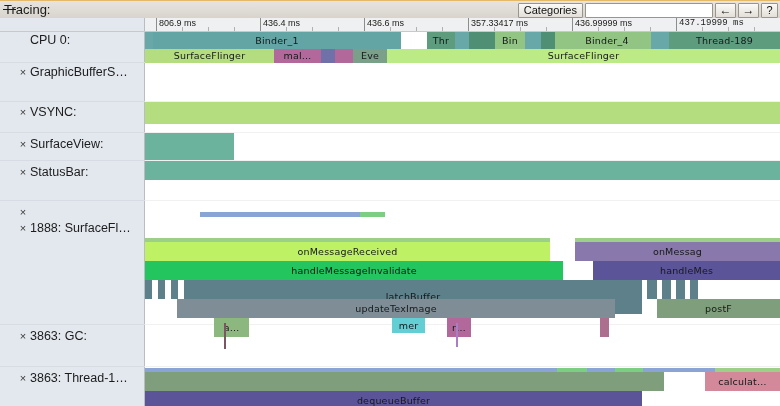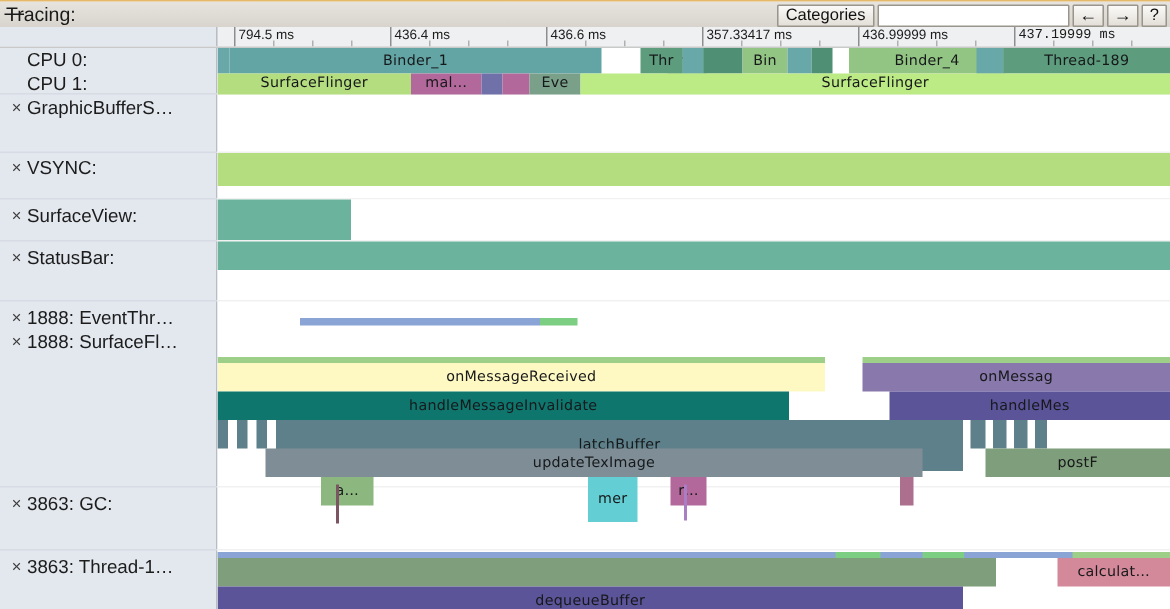--- a/index.html
+++ b/index.html
@@ -70,21 +70,21 @@
   .tick.minor{border-left:1px solid #b0b0b0;height:4px;top:9px;}
 
   
   .sidebar{
     position:absolute;left:0;top:32px;width:145px;height:374px;
     background:#e3e7ee;
     border-right:1px solid #b9bcc2;
     box-sizing:border-box;
   }
   .side-row{
-    position:absolute;left:4px;width:168px;
+    position:absolute;left:16px;width:168px;
     display:flex;align-items:flex-end;
     box-sizing:border-box;
   }
   .side-x{
     width:14px;flex:0 0 14px;text-align:center;
     font-size:11px;color:#3b3b3b;line-height:13px;cursor:pointer;
   }
   .side-label{
     font-size:12.5px;color:#1c1c1c;line-height:13px;
     white-space:nowrap;overflow:hidden;
@@ -126,21 +126,21 @@
       <input class="srch" value="" placeholder="" style="">
       <div class="btn arrowbtn">←</div>
       <div class="btn arrowbtn">→</div>
       <div class="btn qbtn">?</div>
     </div>
   </div>
 
   <div class="ruler">
     <div class="ruler-left"></div>
     <div id="ruler-ticks">
-        <div class="tick" style="left: 156px;">794.5 ms</div>
+        <div class="tick" style="left: 156px;">806.9 ms</div>
         <div class="tick" style="left: 260px;">436.4 ms</div>
         <div class="tick" style="left: 364px;">436.6 ms</div>
         <div class="tick" style="left: 468px;">357.33417 ms</div>
         <div class="tick" style="left: 572px;">436.99999 ms</div>
         <div class="tick" style="left: 676px; font-family: Liberation Mono, monospace;">437.19999 ms</div>
         <div class="tick minor" style="left: 182px;"></div>
         <div class="tick minor" style="left: 208px;"></div>
         <div class="tick minor" style="left: 234px;"></div>
         <div class="tick minor" style="left: 286px;"></div>
         <div class="tick minor" style="left: 312px;"></div>
@@ -157,42 +157,38 @@
         <div class="tick minor" style="left: 702px;"></div>
         <div class="tick minor" style="left: 728px;"></div>
         <div class="tick minor" style="left: 754px;"></div>
       </div>
   </div>
 
   <div class="sidebar" id="sidebar">
       <div class="side-row" style="top: 2px;">
         <div class="side-label noindent">CPU 0:</div>
       </div>
-      <div class="side-row" style="top: 18px;">
-        <div class="side-label noindent">CPU 1:</div>
-      </div>
       <div class="side-row" style="top: 34px;">
         <div class="side-x">×</div>
         <div class="side-label">GraphicBufferS…</div>
       </div>
       <div class="side-row" style="top: 74px;">
         <div class="side-x">×</div>
         <div class="side-label">VSYNC:</div>
       </div>
       <div class="side-row" style="top: 106px;">
         <div class="side-x">×</div>
         <div class="side-label">SurfaceView:</div>
       </div>
       <div class="side-row" style="top: 134px;">
         <div class="side-x">×</div>
         <div class="side-label">StatusBar:</div>
       </div>
       <div class="side-row" style="top: 174px;">
         <div class="side-x">×</div>
-        <div class="side-label">1888: EventThr…</div>
       </div>
       <div class="side-row" style="top: 190px;">
         <div class="side-x">×</div>
         <div class="side-label">1888: SurfaceFl…</div>
       </div>
       <div class="side-row" style="top: 298px;">
         <div class="side-x">×</div>
         <div class="side-label">3863: GC:</div>
       </div>
       <div class="side-row" style="top: 340px;">
@@ -218,53 +214,53 @@
       <div class="sep" style="top: 334px;"></div>
       <div class="slice" style="left: 0px; top: 0px; width: 8px; height: 17px; background: rgb(105, 168, 168);"></div>
       <div class="slice" style="left: 8px; top: 0px; width: 248px; height: 17px; background: rgb(99, 165, 165);">Binder_1</div>
       <div class="slice" style="left: 256px; top: 0px; width: 26px; height: 17px; background: rgb(143, 189, 143); margin-left: 44px;">mal</div>
       <div class="slice" style="left: 282px; top: 0px; width: 28px; height: 17px; background: rgb(93, 156, 125);">Thr</div>
       <div class="slice" style="left: 310px; top: 0px; width: 14px; height: 17px; background: rgb(105, 168, 168);"></div>
       <div class="slice" style="left: 324px; top: 0px; width: 26px; height: 17px; background: rgb(79, 143, 115);"></div>
       <div class="slice" style="left: 350px; top: 0px; width: 30px; height: 17px; background: rgb(146, 196, 131);">Bin</div>
       <div class="slice" style="left: 380px; top: 0px; width: 16px; height: 17px; background: rgb(105, 168, 168);"></div>
       <div class="slice" style="left: 396px; top: 0px; width: 14px; height: 17px; background: rgb(79, 143, 115);"></div>
-      <div class="slice" style="left: 410px; top: 0px; width: 104px; height: 17px; background: rgb(146, 196, 131); margin-left: 11px;">Binder_4</div>
+      <div class="slice" style="left: 410px; top: 0px; width: 104px; height: 17px; background: rgb(146, 196, 131);">Binder_4</div>
       <div class="slice" style="left: 506px; top: 0px; width: 18px; height: 17px; background: rgb(105, 168, 168);"></div>
       <div class="slice" style="left: 524px; top: 0px; width: 111px; height: 17px; background: rgb(93, 156, 125);">Thread-189</div>
       <div class="slice" style="left: 0px; top: 17px; width: 129px; height: 14px; background: rgb(180, 221, 127);">SurfaceFlinger</div>
       <div class="slice" style="left: 129px; top: 17px; width: 47px; height: 14px; background: rgb(178, 104, 154);">mal…</div>
       <div class="slice" style="left: 176px; top: 17px; width: 14px; height: 14px; background: rgb(111, 113, 168);"></div>
       <div class="slice" style="left: 190px; top: 17px; width: 18px; height: 14px; background: rgb(178, 104, 154);"></div>
       <div class="slice" style="left: 208px; top: 17px; width: 34px; height: 14px; background: rgb(122, 160, 138);">Eve</div>
       <div class="slice" style="left: 242px; top: 17px; width: 393px; height: 14px; background: rgb(188, 234, 133);">SurfaceFlinger</div>
       <div class="slice" style="left: 0px; top: 70px; width: 635px; height: 22px; background: rgb(180, 221, 127);"></div>
       <div class="slice" style="left: 0px; top: 101px; width: 89px; height: 27px; background: rgb(107, 179, 156);"></div>
       <div class="slice" style="left: 89px; top: 101px; width: 546px; height: 27px; background: rgb(255, 255, 255);"></div>
       <div class="slice" style="left: 0px; top: 129px; width: 635px; height: 19px; background: rgb(107, 179, 156);"></div>
       <div class="slice" style="left: 55px; top: 180px; width: 160px; height: 5px; background: rgb(138, 164, 214);"></div>
       <div class="slice" style="left: 215px; top: 180px; width: 25px; height: 5px; background: rgb(124, 206, 131);"></div>
       <div class="slice" style="left: 0px; top: 206px; width: 405px; height: 4px; background: rgb(157, 207, 137);"></div>
       <div class="slice" style="left: 430px; top: 206px; width: 205px; height: 4px; background: rgb(157, 207, 137);"></div>
-      <div class="slice" style="left: 0px; top: 210px; width: 405px; height: 19px; background: #fef9c3;">onMessageReceived</div>
+      <div class="slice" style="left: 0px; top: 210px; width: 405px; height: 19px; background: #bef264;">onMessageReceived</div>
       <div class="slice" style="left: 430px; top: 210px; width: 205px; height: 19px; background: rgb(136, 120, 171);">onMessag</div>
-      <div class="slice" style="left: 0px; top: 229px; width: 381px; height: 19px; background: #0f766e;">handleMessageInvalidate</div>
+      <div class="slice" style="left: 0px; top: 229px; width: 418px; height: 19px; background: #22c55e;">handleMessageInvalidate</div>
       <div class="slice" style="left: 448px; top: 229px; width: 187px; height: 19px; background: rgb(92, 84, 153);">handleMes</div>
       <div class="slice" style="left: 0px; top: 248px; width: 7px; height: 19px; background: rgb(94, 128, 138);"></div>
       <div class="slice" style="left: 13px; top: 248px; width: 7px; height: 19px; background: rgb(94, 128, 138);"></div>
       <div class="slice" style="left: 26px; top: 248px; width: 7px; height: 19px; background: rgb(94, 128, 138);"></div>
       <div class="slice" style="left: 39px; top: 248px; width: 458px; height: 34px; background: rgb(94, 128, 138);">latchBuffer</div>
       <div class="slice" style="left: 502px; top: 248px; width: 10px; height: 19px; background: rgb(94, 128, 138);"></div>
       <div class="slice" style="left: 517px; top: 248px; width: 9px; height: 19px; background: rgb(94, 128, 138);"></div>
       <div class="slice" style="left: 531px; top: 248px; width: 9px; height: 19px; background: rgb(94, 128, 138);"></div>
       <div class="slice" style="left: 545px; top: 248px; width: 8px; height: 19px; background: rgb(94, 128, 138);"></div>
       <div class="slice" style="left: 32px; top: 267px; width: 438px; height: 19px; background: rgb(126, 141, 150);">updateTexImage</div>
       <div class="slice" style="left: 512px; top: 267px; width: 123px; height: 19px; background: rgb(127, 158, 123);">postF</div>
       <div class="slice" style="left: 69px; top: 286px; width: 35px; height: 19px; background: rgb(140, 184, 127);">a…</div>
-      <div class="slice" style="left: 247px; top: 286px; width: 33px; height: 30px; background: rgb(99, 207, 212);">mer</div>
+      <div class="slice" style="left: 247px; top: 286px; width: 33px; height: 15px; background: rgb(99, 207, 212);">mer</div>
       <div class="slice" style="left: 302px; top: 286px; width: 24px; height: 19px; background: rgb(178, 104, 154);">r…</div>
       <div class="slice" style="left: 455px; top: 286px; width: 9px; height: 19px; background: rgb(172, 111, 141);"></div>
       <div class="arrowline" style="left: 79px; top: 291px; height: 26px; background: rgb(124, 85, 99);"></div>
       <div class="arrowline" style="left: 311px; top: 291px; height: 24px; background: rgb(169, 126, 196);"></div>
       <div class="slice" style="left: 0px; top: 336px; width: 635px; height: 4px; background: rgb(157, 207, 137);"></div>
       <div class="slice" style="left: 0px; top: 336px; width: 570px; height: 4px; background: rgb(138, 164, 214);"></div>
       <div class="slice" style="left: 412px; top: 336px; width: 30px; height: 4px; background: rgb(124, 206, 131);"></div>
       <div class="slice" style="left: 447px; top: 336px; width: 20px; height: 4px; background: rgb(138, 164, 214);"></div>
       <div class="slice" style="left: 470px; top: 336px; width: 28px; height: 4px; background: rgb(124, 206, 131);"></div>
       <div class="slice" style="left: 498px; top: 336px; width: 14px; height: 4px; background: rgb(138, 164, 214);"></div>

